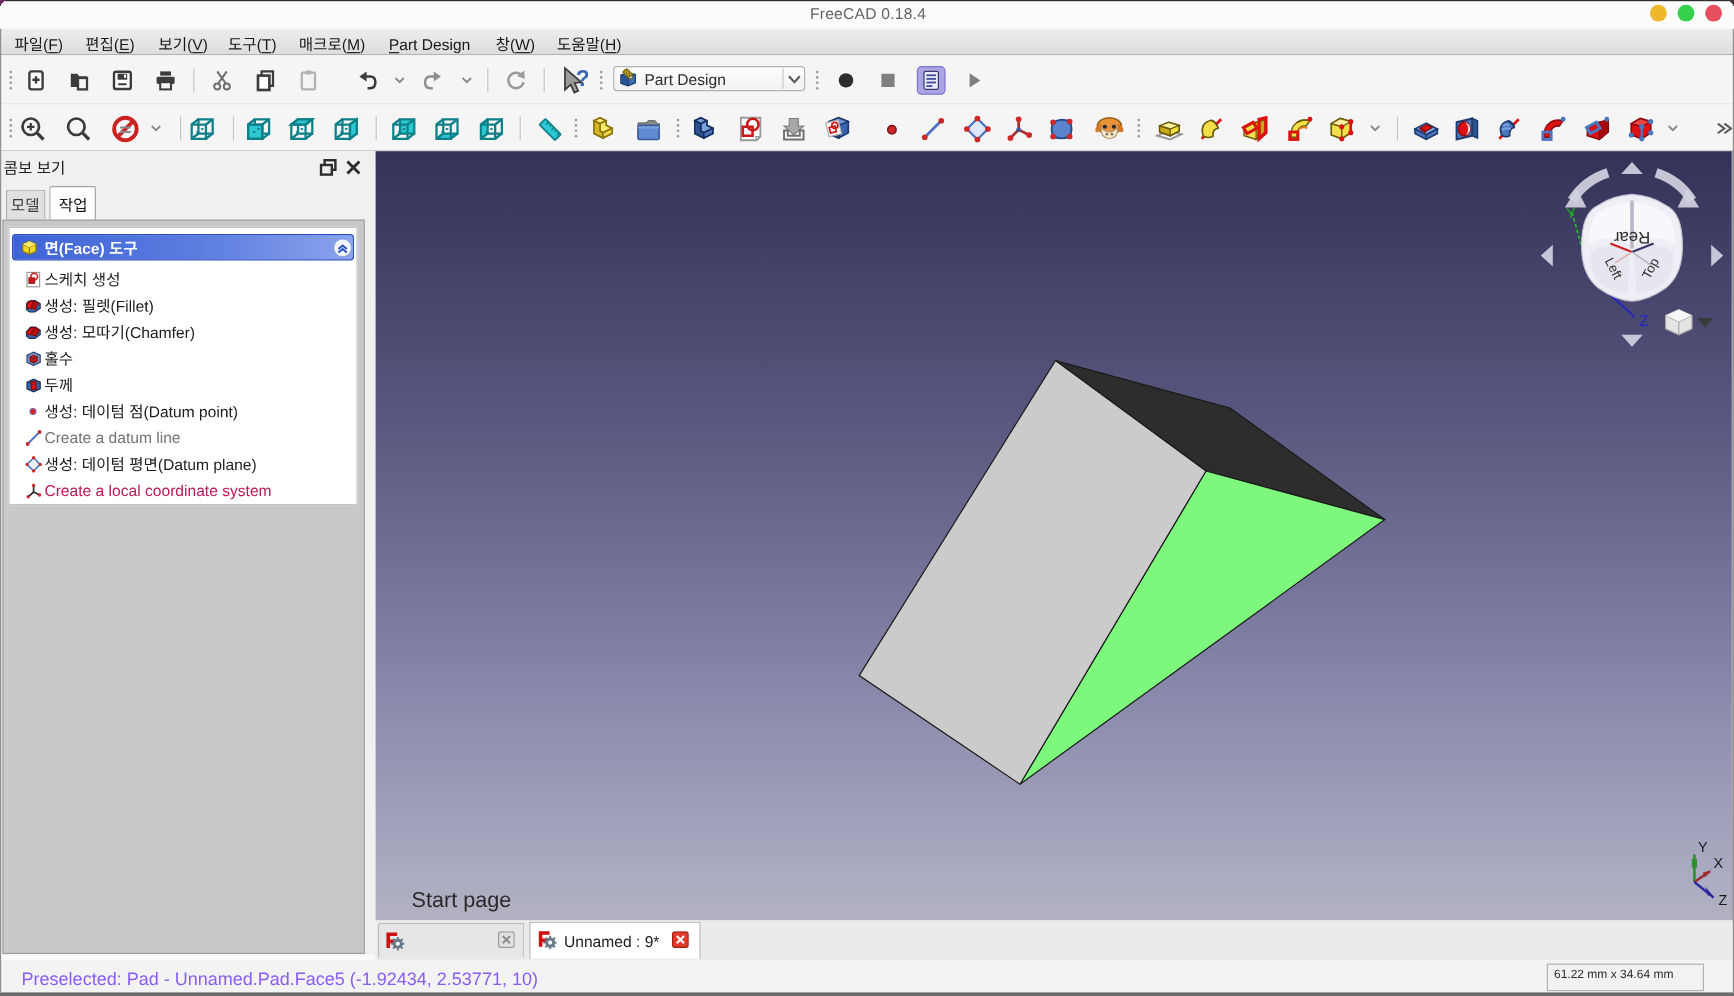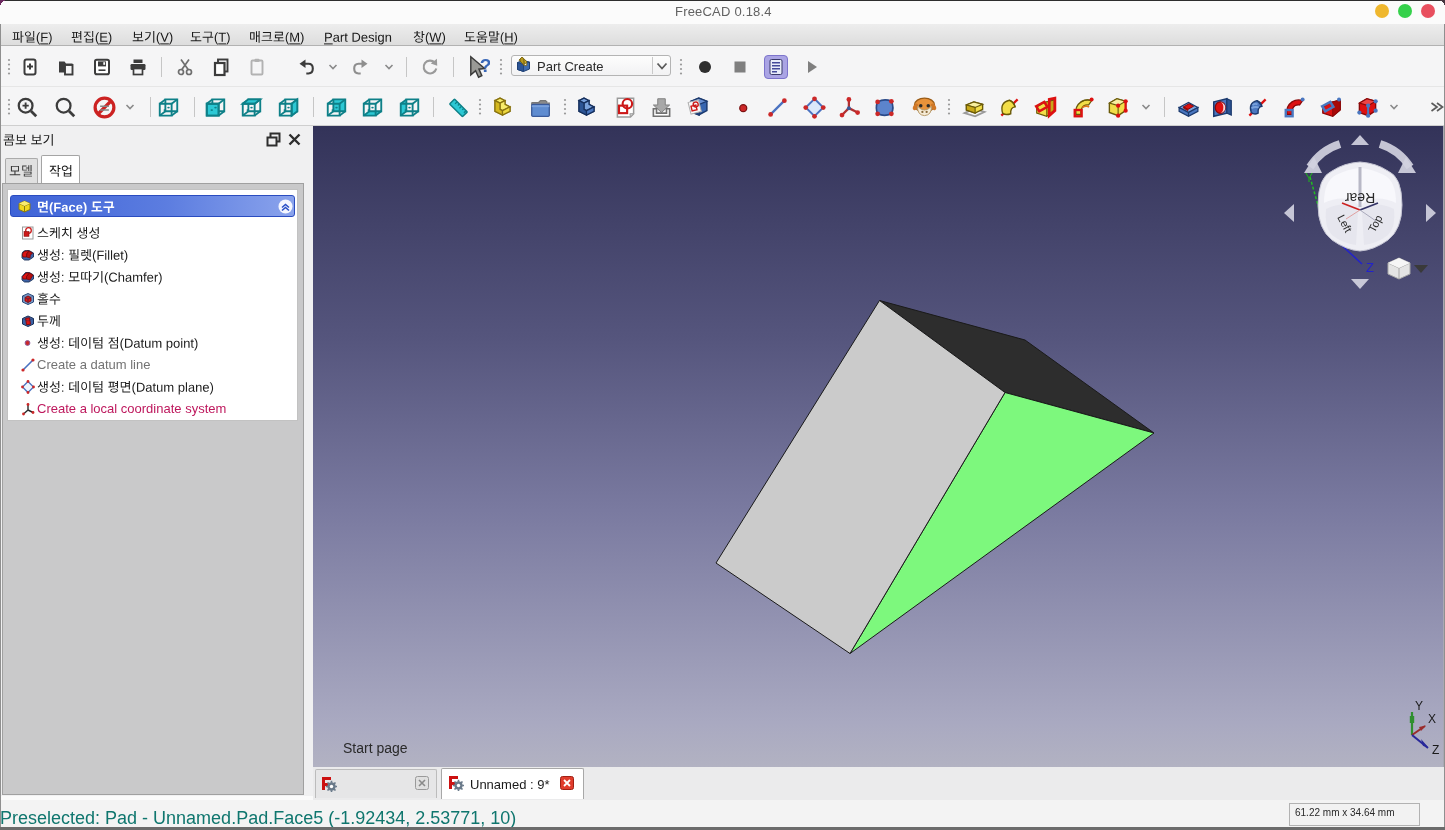--- a/index.html
+++ b/index.html
@@ -119,21 +119,21 @@
 <svg class="abs" style="left:515px;top:57px" width="17" height="17" viewBox="0 0 17 17">
     <path d="M2.5 5.5 L8 3.5 L14.5 5 L14.5 12 L8.5 14.5 L2.5 12.5 Z" fill="#3e6cb0" stroke="#1d3f72" stroke-width="1"></path>
     <path d="M2.5 5.5 L8.5 7.5 L8.5 14.5 L2.5 12.5 Z" fill="#2c5596" stroke="#1d3f72" stroke-width="0.8"></path>
     <path d="M8.5 7.5 L14.5 5" fill="none" stroke="#1d3f72" stroke-width="0.8"></path>
     <g transform="rotate(45 8 4)">
       <rect x="4.5" y="1.8" width="7" height="4.4" fill="#e8c52e" stroke="#7a6410" stroke-width="0.9"></rect>
       <path d="M4.7 2 l4 4.2 M6.6 1.9 l4 4.2 M8.5 1.9 l3.5 4.2 M4.6 4 l2.3 2.3" stroke="#7a6410" stroke-width="0.8"></path>
       <path d="M11.5 2.2 l2.2 2.2 l-1 1.3 l-1.5 0.5 Z" fill="#f5f0e0" stroke="#7a6410" stroke-width="0.8"></path>
     </g>
   </svg>
-<div class="abs" style="left:537px;top:59px;font-size:13px;color:#2a2a2a">Part Create</div>
+<div class="abs" style="left:537px;top:59px;font-size:13px;color:#2a2a2a">Part Design</div>
 <div class="abs" style="left:652px;top:57px;width:1px;height:17px;background:#c9c9c9"></div>
 <svg class="abs" style="left:656px;top:62px" width="12" height="9">
     <path d="M1.5 1.5 L6 6.5 L10.5 1.5" stroke="#5a5a5a" stroke-width="1.8" fill="none"></path>
   </svg>
 <svg class="abs" style="left:679px;top:58px" width="4" height="18">
     <circle cx="2" cy="2" r="1.1" fill="#9a9a9a"></circle>
     <circle cx="2" cy="6.5" r="1.1" fill="#9a9a9a"></circle>
     <circle cx="2" cy="11" r="1.1" fill="#9a9a9a"></circle>
     <circle cx="2" cy="15.5" r="1.1" fill="#9a9a9a"></circle>
   </svg>
@@ -595,38 +595,38 @@
 <div class="abs" style="left:315px;top:769px;width:122px;height:29px;background:#e6e6e7;border:1px solid #bcbcbc;border-bottom:none;border-radius:2px 2px 0 0"></div>
 <svg class="abs" style="left:320px;top:775px" width="17" height="17" viewBox="0 0 17 17">
 <path d="M2 2 h9 v3 h-6 v3 h5 v3 h-5 v4 h-3 Z" fill="#cc1111"></path>
 <circle cx="11.5" cy="11.5" r="4.2" fill="#6a7a8a"></circle>
     <circle cx="11.5" cy="11.5" r="1.7" fill="#fff"></circle>
 <g stroke="#6a7a8a" stroke-width="1.6">
 <path d="M11.5 5.8 v2 M11.5 15.2 v2 M5.8 11.5 h2 M15.2 11.5 h2" transform="translate(0,0)"></path>
 <path d="M7.5 7.5 l1.4 1.4 M15.5 15.5 l-1.4 -1.4 M15.5 7.5 l-1.4 1.4 M7.5 15.5 l1.4 -1.4"></path>
 </g>
   </svg>
-<div class="abs" style="left:343px;top:740px;font-size:14px;color:#2a2a2a">Start page</div>
+<div class="abs" style="left:343px;top:740px;font-size:18px;color:#2a2a2a">Start page</div>
 <svg class="abs" style="left:415px;top:776px" width="14" height="14">
     <rect x="0.5" y="0.5" width="13" height="13" rx="2" fill="#e0e0e0" stroke="#9a9a9a"></rect>
     <path d="M4 4 L10 10 M10 4 L4 10" stroke="#8a8a8a" stroke-width="1.6"></path>
   </svg>
 <div class="abs" style="left:441px;top:768px;width:143px;height:31px;background:#fff;border:1px solid #a8a8a8;border-bottom:none;border-radius:2px 2px 0 0"></div>
 <svg class="abs" style="left:447px;top:774px" width="17" height="17" viewBox="0 0 17 17">
 <path d="M2 2 h9 v3 h-6 v3 h5 v3 h-5 v4 h-3 Z" fill="#cc1111"></path>
 <circle cx="11.5" cy="11.5" r="4.2" fill="#6a7a8a"></circle>
     <circle cx="11.5" cy="11.5" r="1.7" fill="#fff"></circle>
 <g stroke="#6a7a8a" stroke-width="1.6">
 <path d="M11.5 5.8 v2 M11.5 15.2 v2 M5.8 11.5 h2 M15.2 11.5 h2" transform="translate(0,0)"></path>
 <path d="M7.5 7.5 l1.4 1.4 M15.5 15.5 l-1.4 -1.4 M15.5 7.5 l-1.4 1.4 M7.5 15.5 l1.4 -1.4"></path>
 </g>
   </svg>
 <div class="abs" style="left:470px;top:777px;font-size:13px;color:#1a1a1a">Unnamed : 9*</div>
 <svg class="abs" style="left:560px;top:776px" width="14" height="14">
     <rect x="0.5" y="0.5" width="13" height="13" rx="2" fill="#e03c2c" stroke="#a02014"></rect>
     <path d="M4 4 L10 10 M10 4 L4 10" stroke="#fff" stroke-width="1.8"></path>
   </svg>
 <div class="abs" style="left:0;top:800px;width:1445px;height:27px;background:#f3f3f3"></div>
-<div class="abs" style="left:0;top:808px;font-size:18px;color:#0f766e">Preselected: Pad - Unnamed.Pad.Face5 (-1.92434, 2.53771, 10)</div>
+<div class="abs" style="left:18px;top:808px;font-size:15px;color:#8b5cf6">Preselected: Pad - Unnamed.Pad.Face5 (-1.92434, 2.53771, 10)</div>
 <div class="abs" style="left:1289px;top:803px;width:131px;height:23px;border:1px solid #b2b2b2;background:#f2f2f2"></div>
 <div class="abs" style="left:1295px;top:807px;font-size:10px;color:#2a2a2a">61.22 mm x 34.64 mm</div>
 <div class="abs" style="left:0;top:827px;width:1445px;height:3px;background:#6b6b6b"></div>
 <div class="abs" style="left:0;top:24px;width:1px;height:803px;background:#8f8f8f"></div>
 <div class="abs" style="left:1444px;top:24px;width:1px;height:803px;background:#8f8f8f"></div>
 </body></html>

